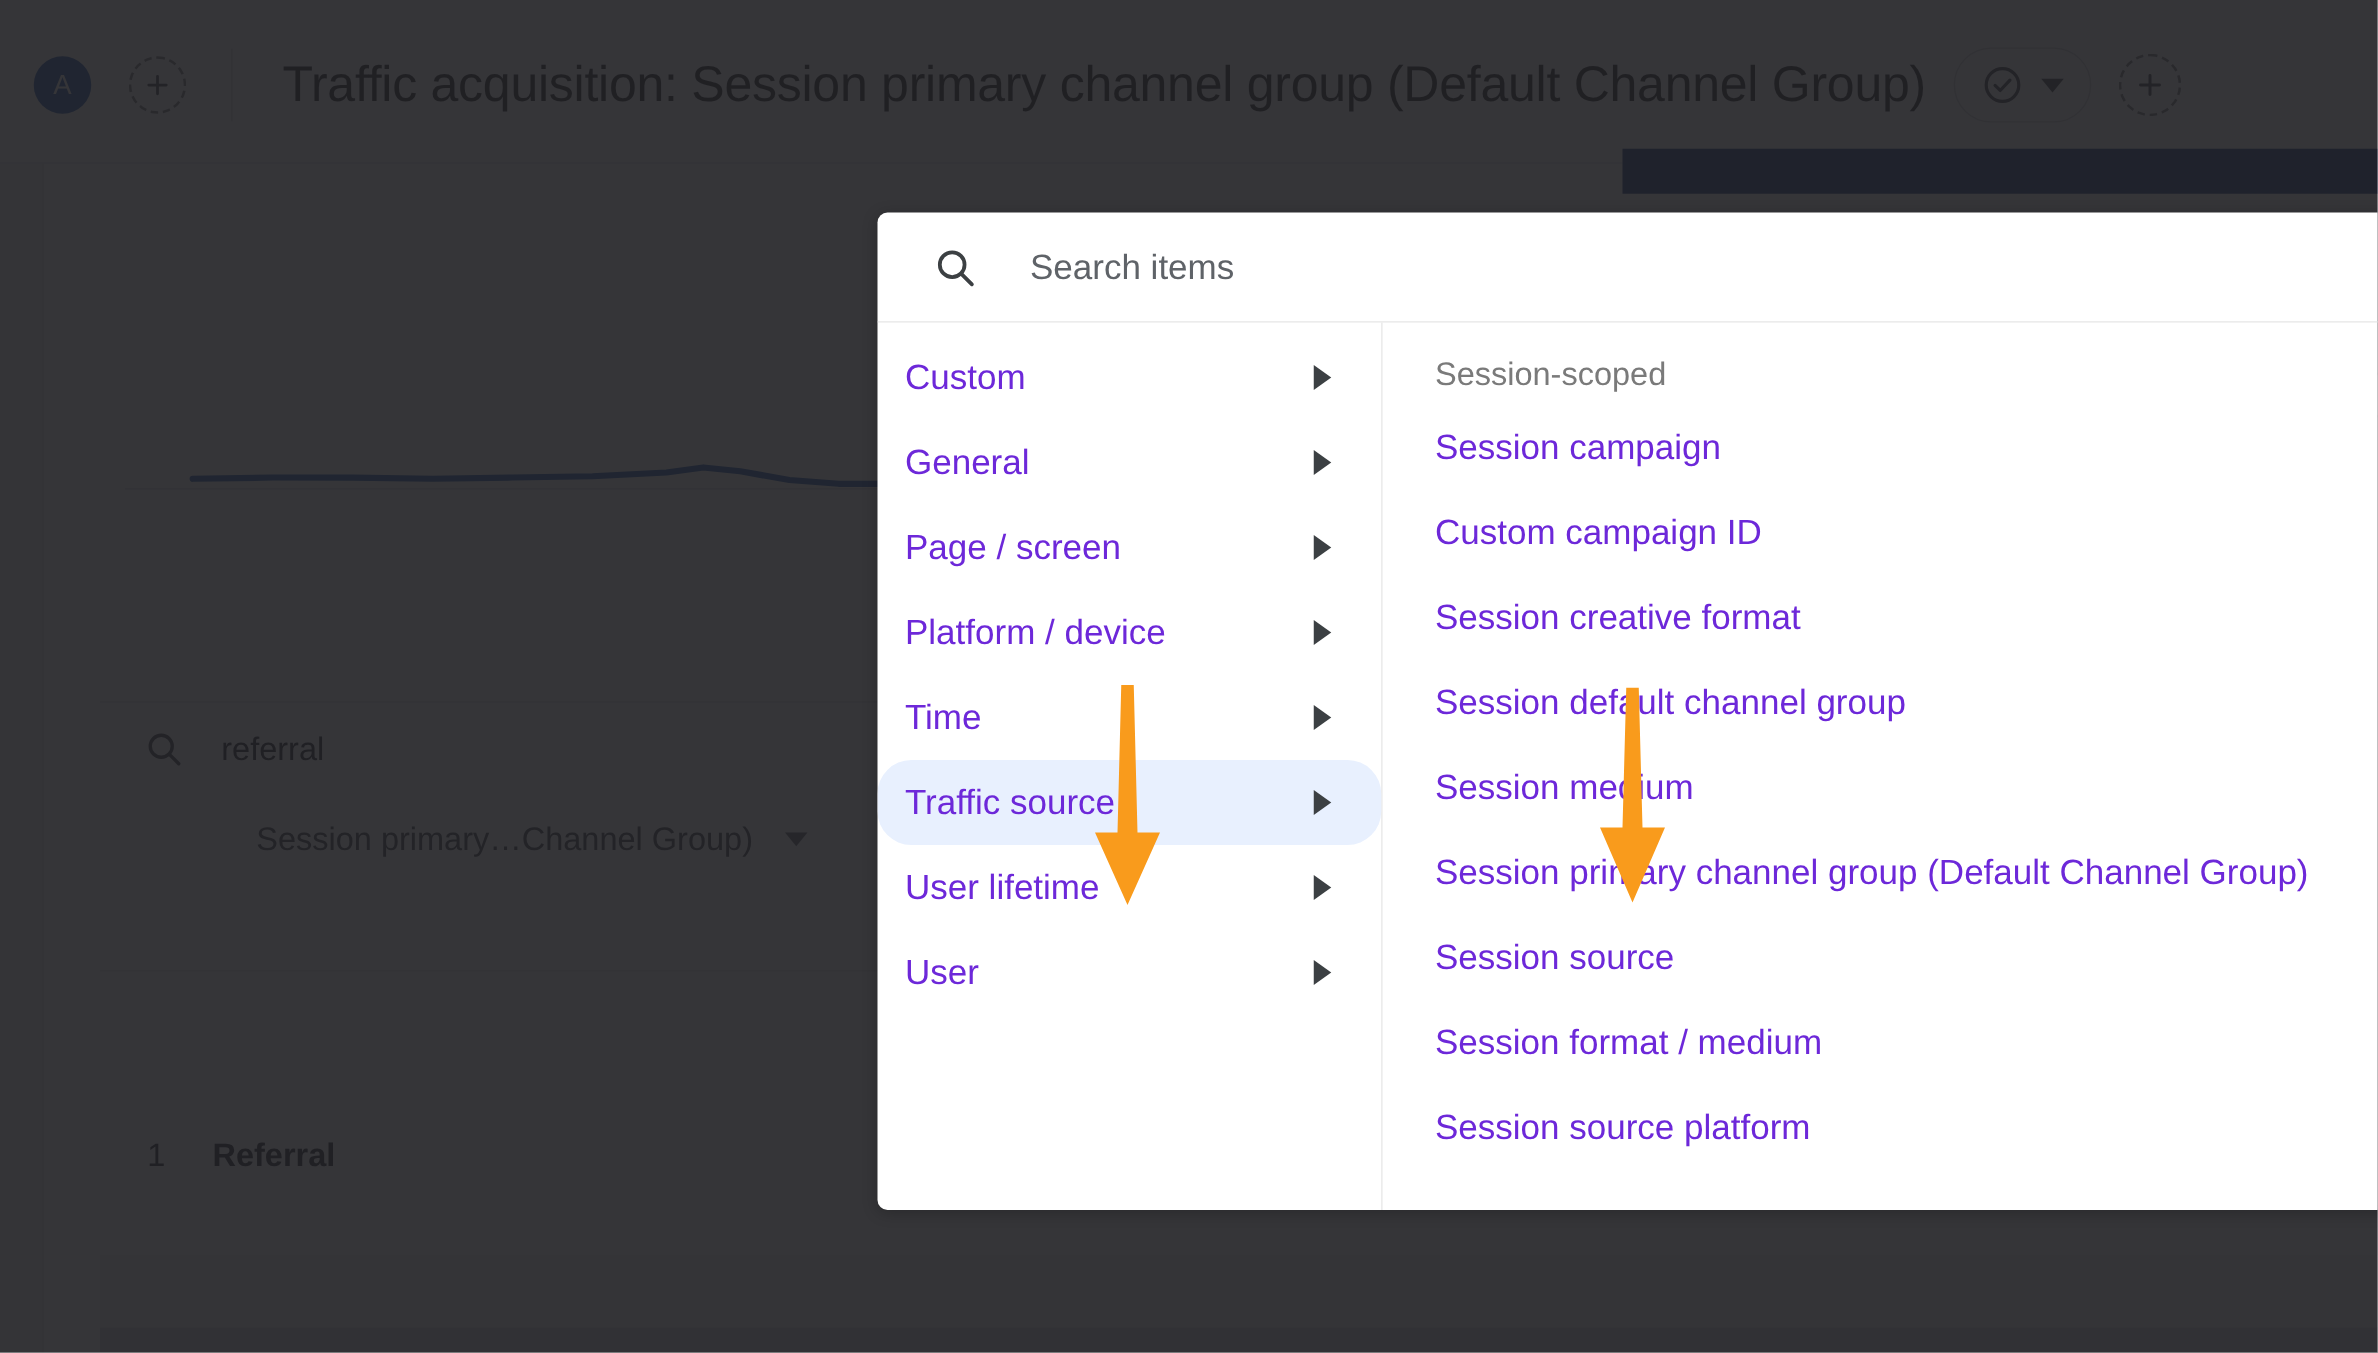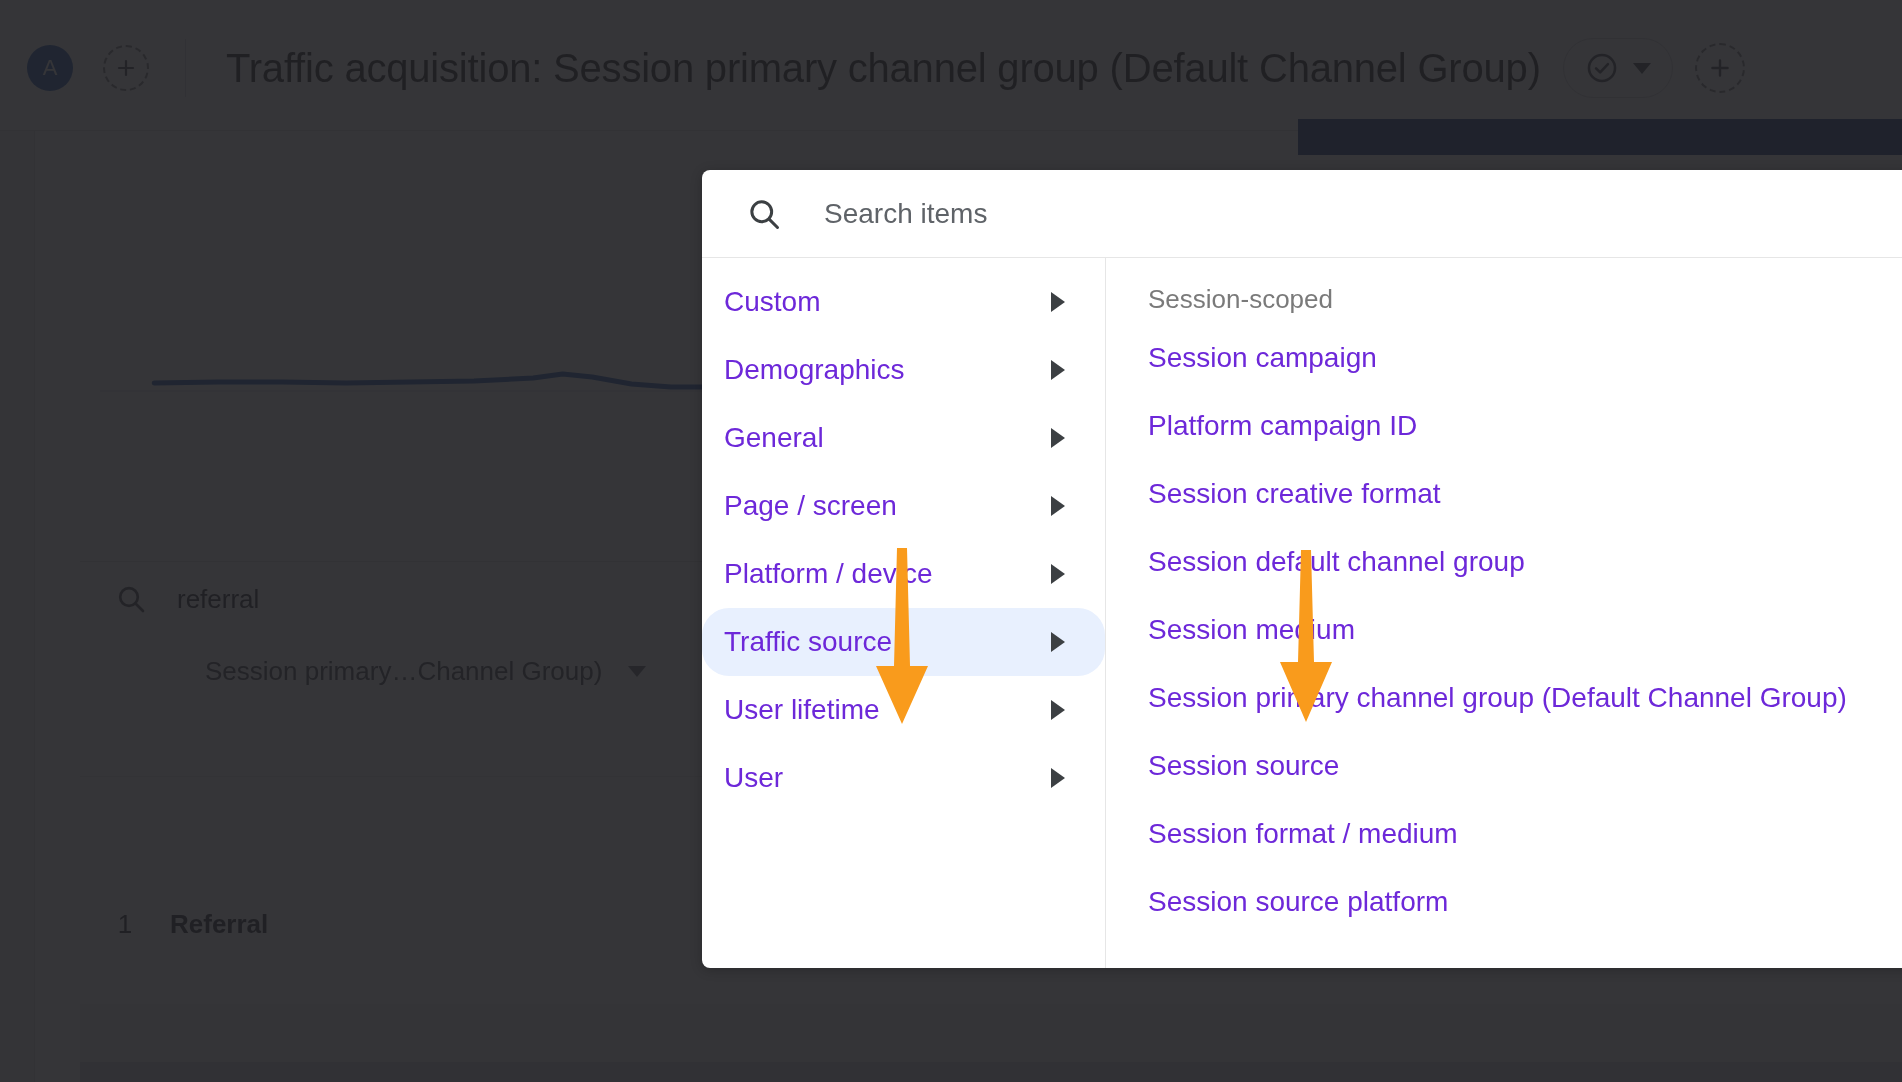--- a/index.html
+++ b/index.html
@@ -255,33 +255,33 @@
     </div>
 
     <div class="menu-cols">
 
       <div class="col-left">
         <div class="mi">
           <span>Custom</span>
           <span class="tri"></span>
         </div>
         <div class="mi">
-          <span>Demographics</span>
-          <span class="tri"></span>
-        </div>
-        <div class="mi">
           <span>General</span>
           <span class="tri"></span>
         </div>
         <div class="mi">
           <span>Page / screen</span>
           <span class="tri"></span>
         </div>
         <div class="mi">
           <span>Platform / device</span>
+          <span class="tri"></span>
+        </div>
+        <div class="mi">
+          <span>Time</span>
           <span class="tri"></span>
         </div>
         <div class="mi sel">
           <span>Traffic source</span>
           <span class="tri"></span>
         </div>
         <div class="mi">
           <span>User lifetime</span>
           <span class="tri"></span>
         </div>
@@ -290,21 +290,21 @@
           <span class="tri"></span>
         </div>
       </div>
 
       <div class="col-right">
         <div class="grp-label">Session-scoped</div>
         <div class="mi">
           <span>Session campaign</span>
         </div>
         <div class="mi">
-          <span>Platform campaign ID</span>
+          <span>Custom campaign ID</span>
         </div>
         <div class="mi">
           <span>Session creative format</span>
         </div>
         <div class="mi">
           <span>Session default channel group</span>
         </div>
         <div class="mi">
           <span>Session medium</span>
         </div>

